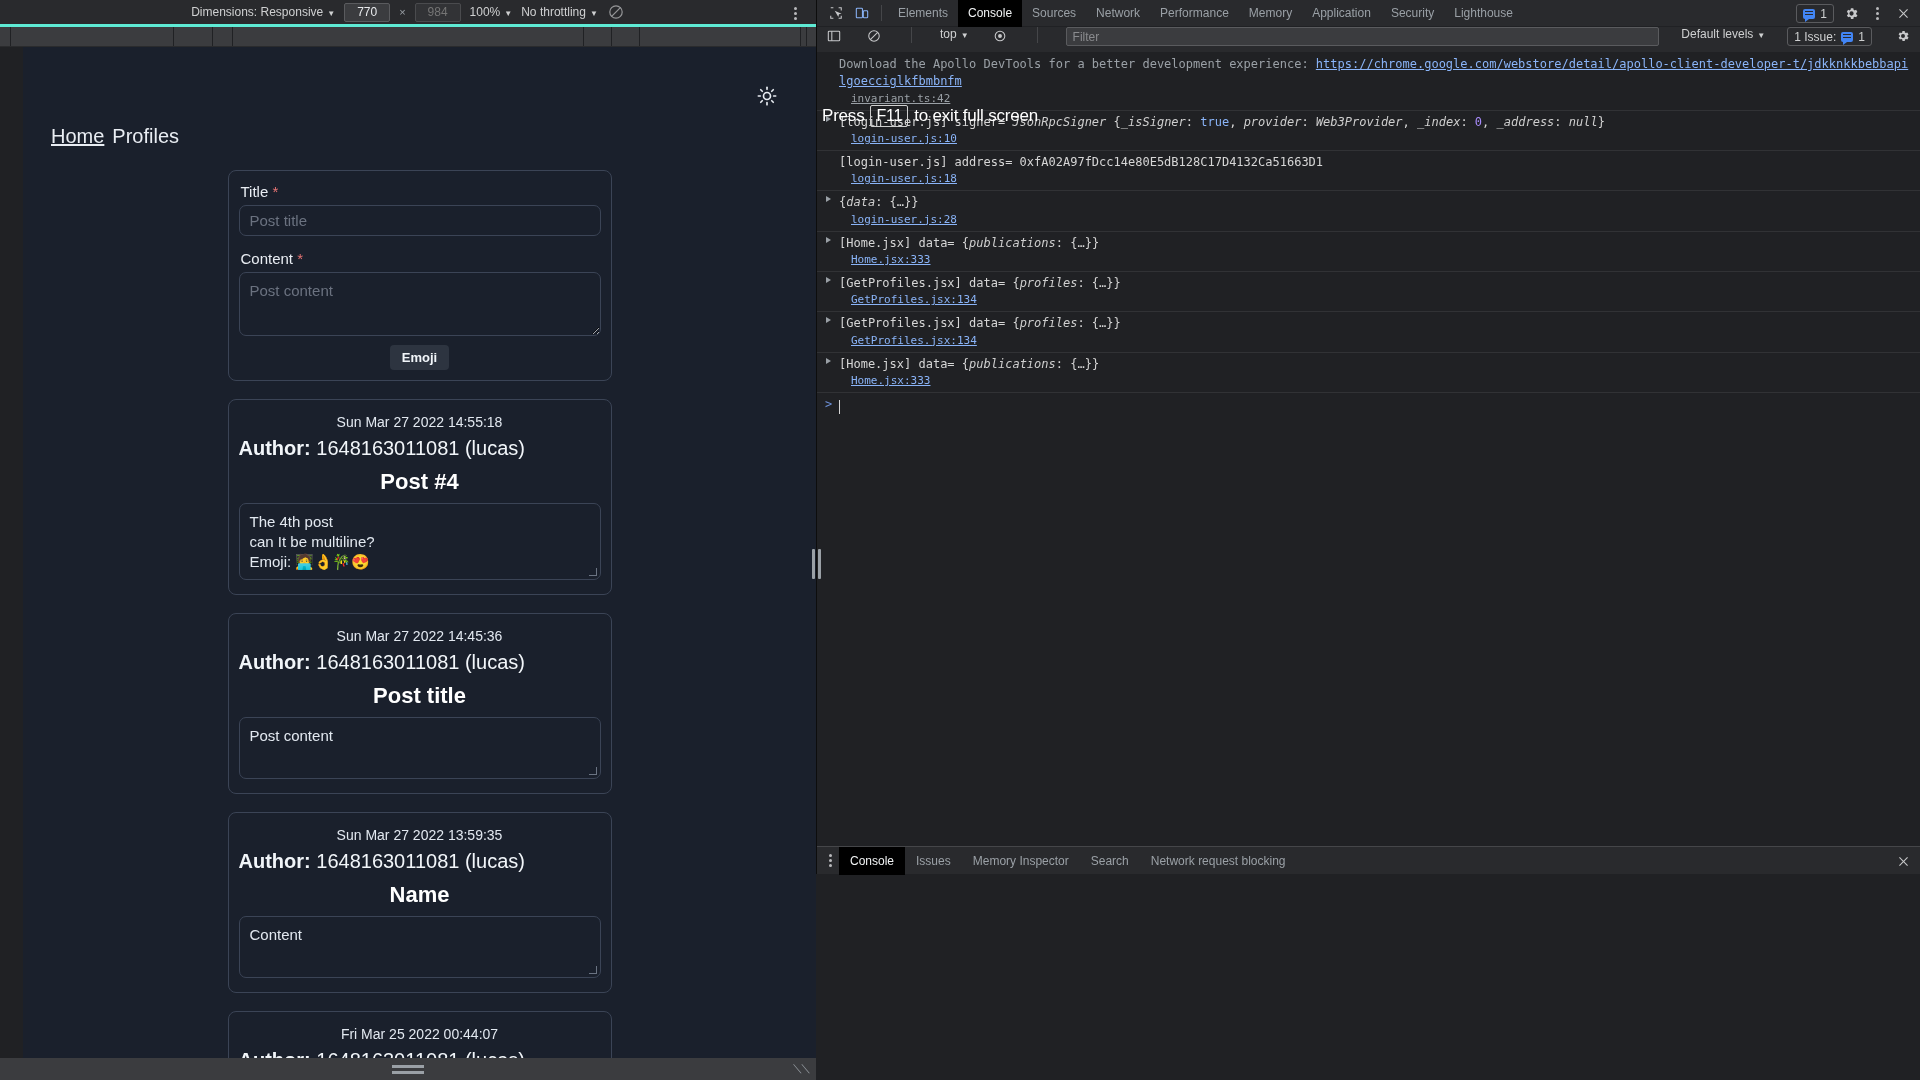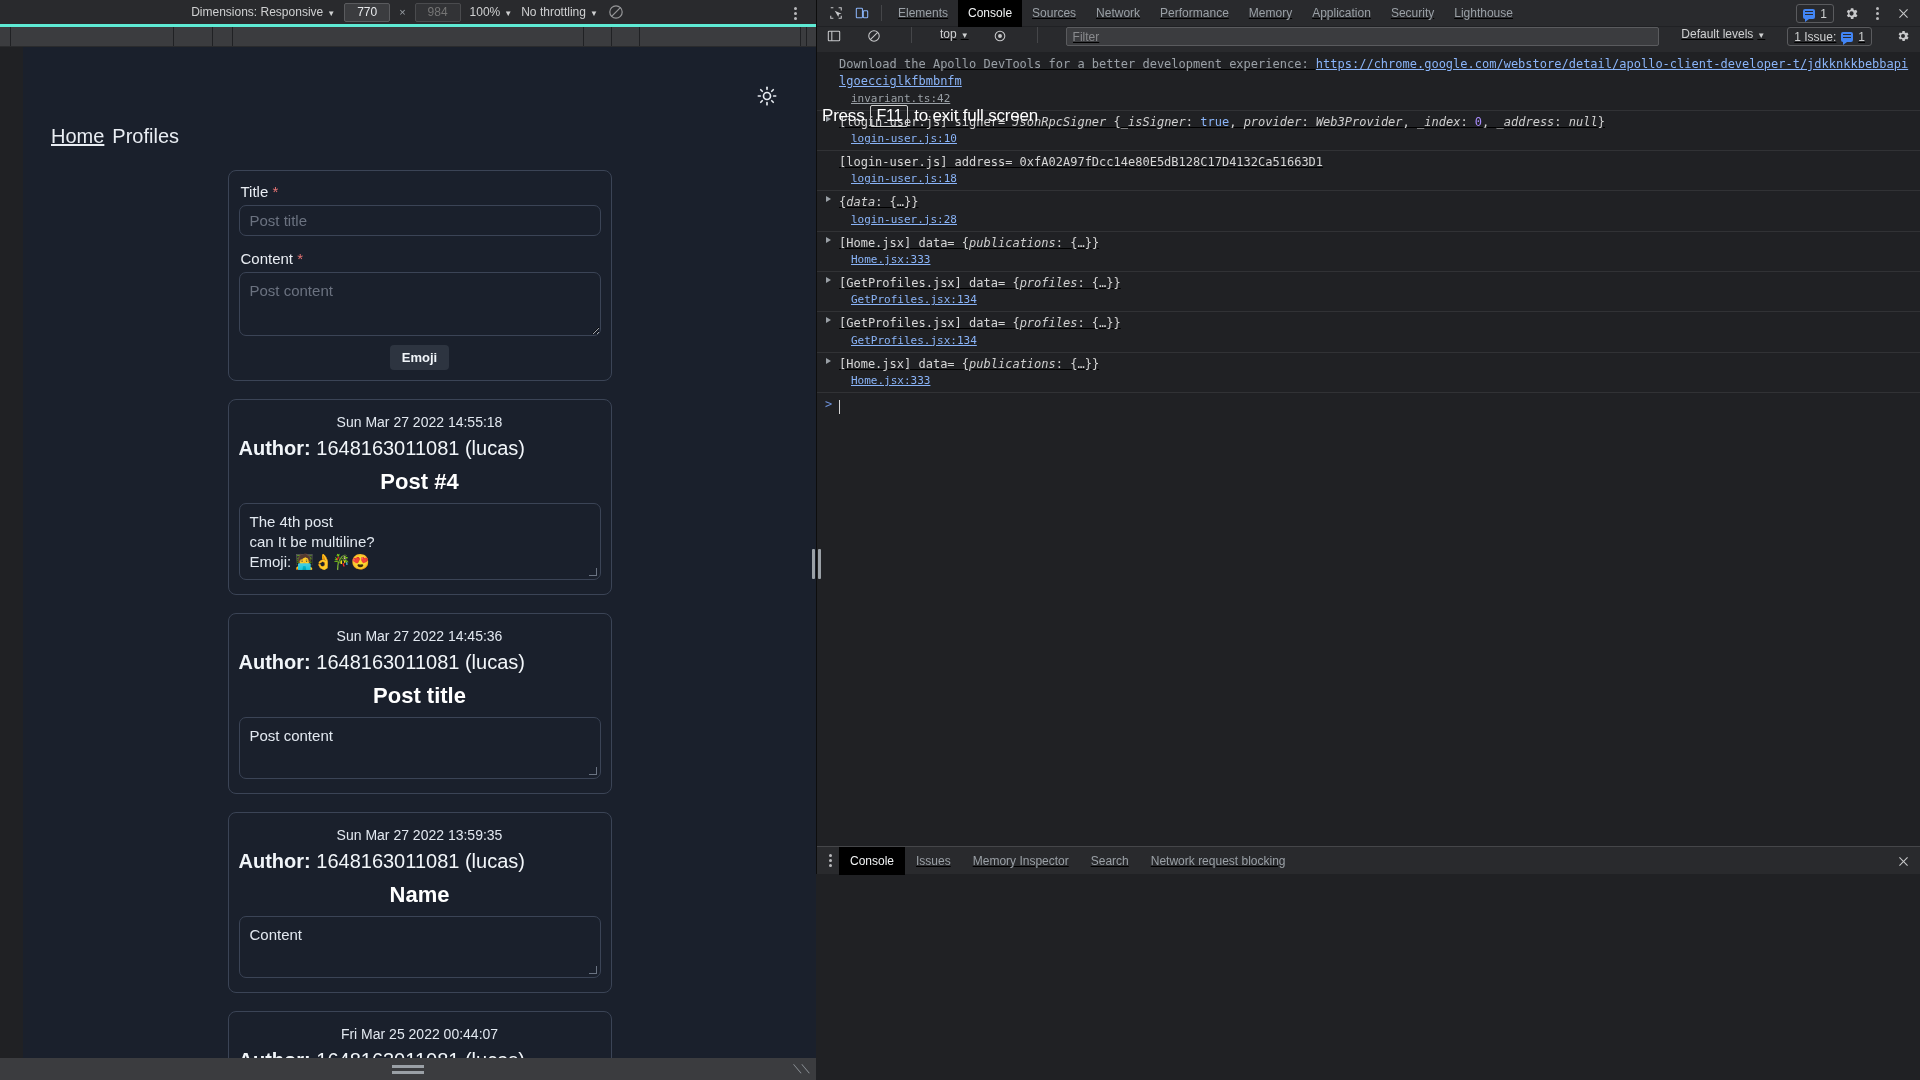--- a/index.html
+++ b/index.html
@@ -154,21 +154,20 @@
     background: transparent; cursor: col-resize; z-index: 5;
   }
   #pane-splitter .bars { display: flex; gap: 3px; }
   #pane-splitter .bars i { display: block; width: 3px; height: 30px; background: #9aa0a6; border-radius: 1px; }
 
   
   #devtools {
     flex: 1 1 auto; height: 874px; background: #a3a3a3;
     display: flex; flex-direction: column;
     border-left: 1px solid #0d0d0d;
-    text-decoration: underline;
   }
 
   #dt-tabbar {
     height: 27px; flex: 0 0 27px; background: #292a2d;
     display: flex; align-items: center; padding-left: 6px;
     border-bottom: 1px solid #202124; position: relative;
   }
   .dt-tool-icon {
     width: 26px; height: 22px; display: inline-flex; align-items: center; justify-content: center;
     color: #c8c9cb; cursor: pointer; border-radius: 2px;

